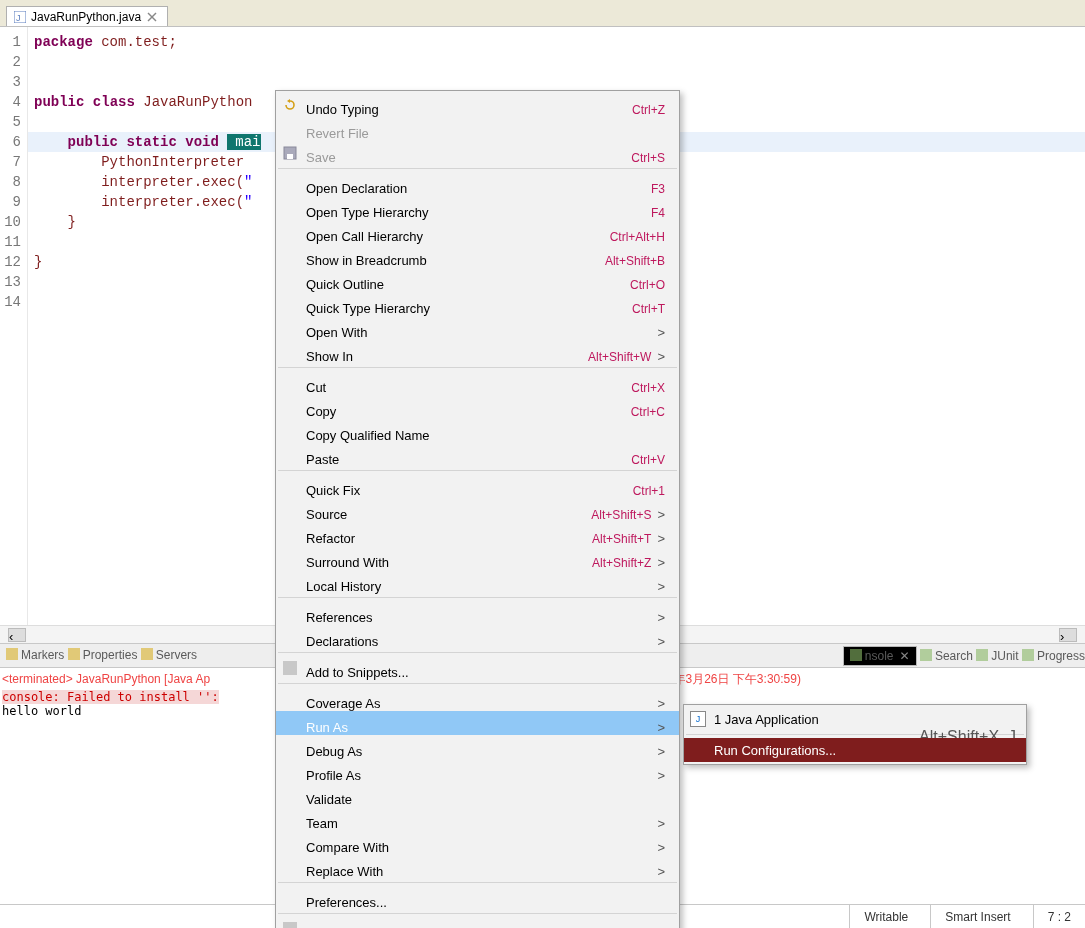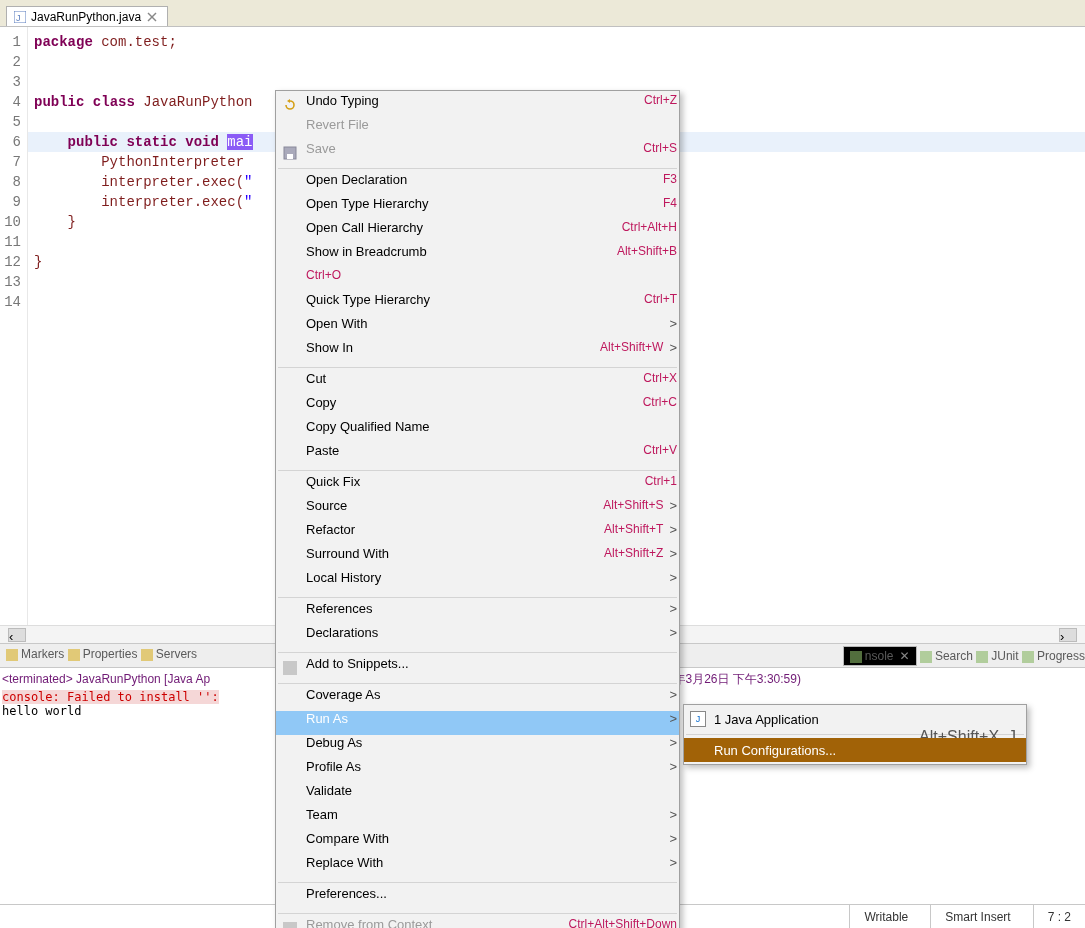--- a/index.html
+++ b/index.html
@@ -57,21 +57,21 @@
   text-align: right;
   padding-top: 5px;
   color: #777;
 }
 .gutter .ln { height: 20px; line-height: 20px; padding-right: 6px; }
 .code-lines { flex: 1; padding-top: 5px; overflow: hidden; }
 .code-lines .line { height: 20px; line-height: 20px; white-space: pre; padding-left: 6px; }
 .line.highlight { background: #e9f1fb; }
 .kw { color: #7f0055; font-weight: bold; }
 .pl { color: #7f1d1d; }
-.sel { background: #8b5cf6; color: #fff; }
+.sel { background: #0f766e; color: #fff; padding-left: 8px; }
 .str { color: #2a00ff; }
 
 .hscroll {
   height: 18px;
   border-top: 1px solid #ddd;
   background: #f4f4f4;
   display: flex;
   justify-content: space-between;
   padding: 2px 8px;
 }
@@ -82,29 +82,29 @@
   background: #eee;
   border-top: 1px solid #c8c8c8;
   border-bottom: 1px solid #c8c8c8;
   display: flex;
   align-items: center;
   gap: 10px;
   padding-left: 6px;
   font-size: 12px;
   color: #5a5a5a;
 }
-.lower-tabs .lt { display: inline-flex; align-items: flex-end; gap: 3px; }
+.lower-tabs .lt { display: inline-flex; align-items: flex-start; gap: 3px; }
 .lt .i { width: 12px; height: 12px; display: inline-block; }
 .lt.active { background: #000000; border: 1px solid #b8b8b8; padding: 2px 6px; }
 .lt .close { color: #888; margin-left: 3px; }
 
 .console-header {
   height: 22px;
   font-size: 12px;
-  color: #701a75;
+  color: #ef4444;
   padding-left: 2px;
   display: flex;
   align-items: center;
 }
 
 .console-body {
   font-family: Consolas, monospace;
   font-size: 12px;
   padding-left: 2px;
 }
@@ -131,23 +131,23 @@
   width: 405px;
   background: #f2f2f2;
   border: 1px solid #a0a0a0;
   box-shadow: 3px 3px 6px rgba(0,0,0,0.25);
   padding: 2px 0;
   font-size: 13px;
   z-index: 10;
 }
 .ctx-menu .mi {
   display: flex;
-  align-items: flex-start;
+  align-items: flex-end;
   height: 24px;
-  padding: 0 2px 0 30px;
+  padding: 0 14px 0 30px;
   position: relative;
 }
 .ctx-menu .mi .lbl { flex: 1; }
 .ctx-menu .mi .shcut { color: #be185d; font-size: 12px; }
 .ctx-menu .mi .sub { color: #555; margin-left: 6px; }
 .ctx-menu .mi.disabled { color: #9a9a9a; }
 .ctx-menu .mi.sel { background: #90c8f6; }
 .ctx-menu .sep { height: 1px; background: #d4d4d4; margin: 3px 2px; }
 .ctx-menu .mi .micon {
   position: absolute; left: 6px; top: 4px;
@@ -168,21 +168,21 @@
   z-index: 20;
 }
 .sub-menu .mi {
   display: flex; align-items: center;
   height: 24px;
   padding: 0 10px 0 30px;
   position: relative;
 }
 .sub-menu .mi .lbl { flex: 1; }
 .sub-menu .mi .shcut { color: #555; font-size: 16px; margin-top: 36px; }
-.sub-menu .mi.sel { background: #a16207; }
+.sub-menu .mi.sel { background: #7f1d1d; }
 .sub-menu .sep { height: 1px; background: #d4d4d4; margin: 3px 2px; }
 .sub-menu .mi .micon {
   position: absolute; left: 6px; top: 4px;
   width: 16px; height: 16px;
   display: inline-flex; align-items: center; justify-content: center;
   border: 1px solid #888; font-size: 9px; color: #0066cc; background: #fff;
 }
 </style>
 </head>
 <body>
@@ -339,20 +339,21 @@
     </div>
     <div class="mi">
       <span class="lbl">Open Call Hierarchy</span>
       <span class="shcut">Ctrl+Alt+H</span>
     </div>
     <div class="mi">
       <span class="lbl">Show in Breadcrumb</span>
       <span class="shcut">Alt+Shift+B</span>
     </div>
     <div class="mi">
+      <span class="lbl">Quick Outline</span>
       <span class="shcut">Ctrl+O</span>
     </div>
     <div class="mi">
       <span class="lbl">Quick Type Hierarchy</span>
       <span class="shcut">Ctrl+T</span>
     </div>
     <div class="mi">
       <span class="lbl">Open With</span>
       <span class="sub">&gt;</span>
     </div>

